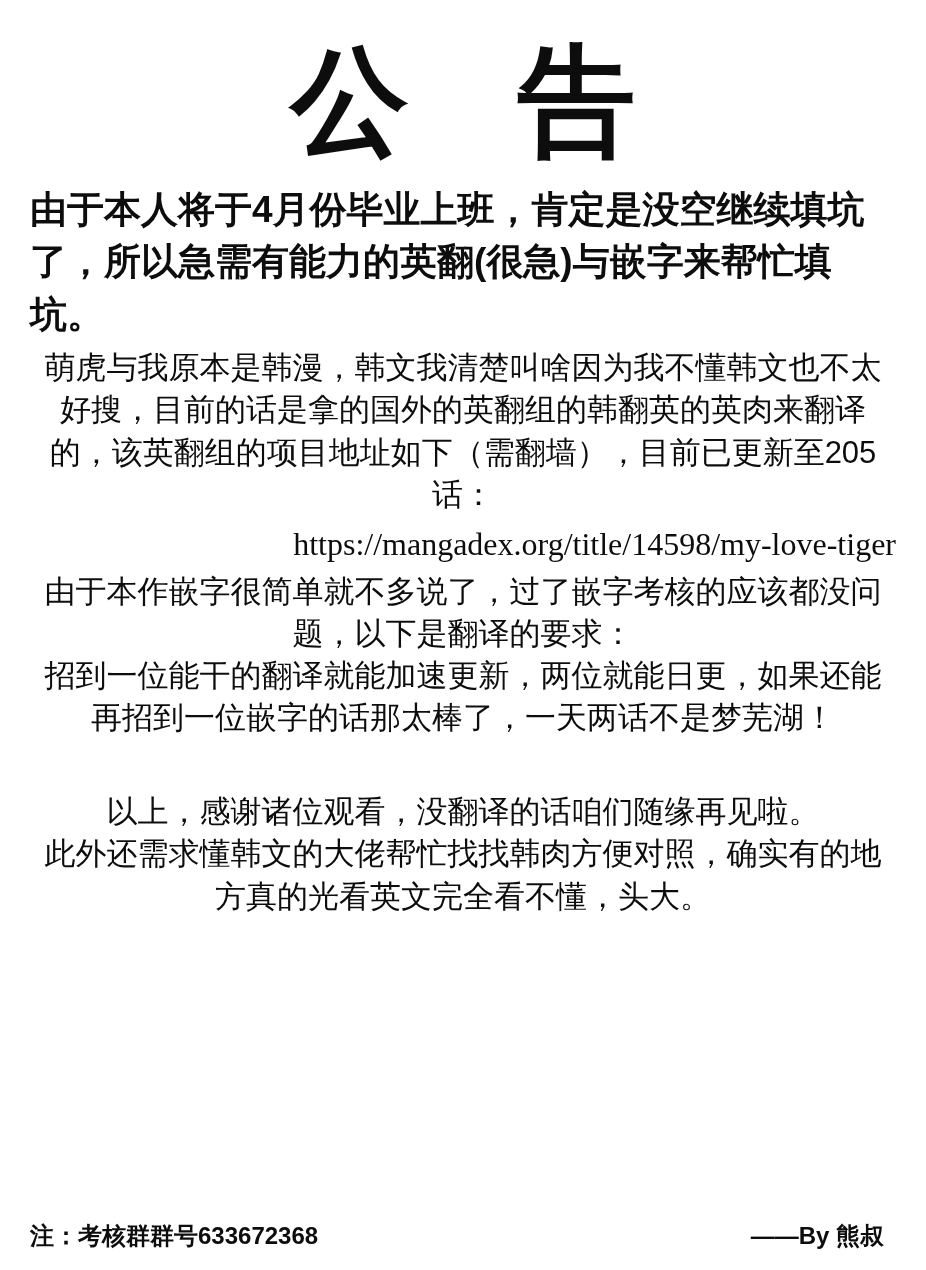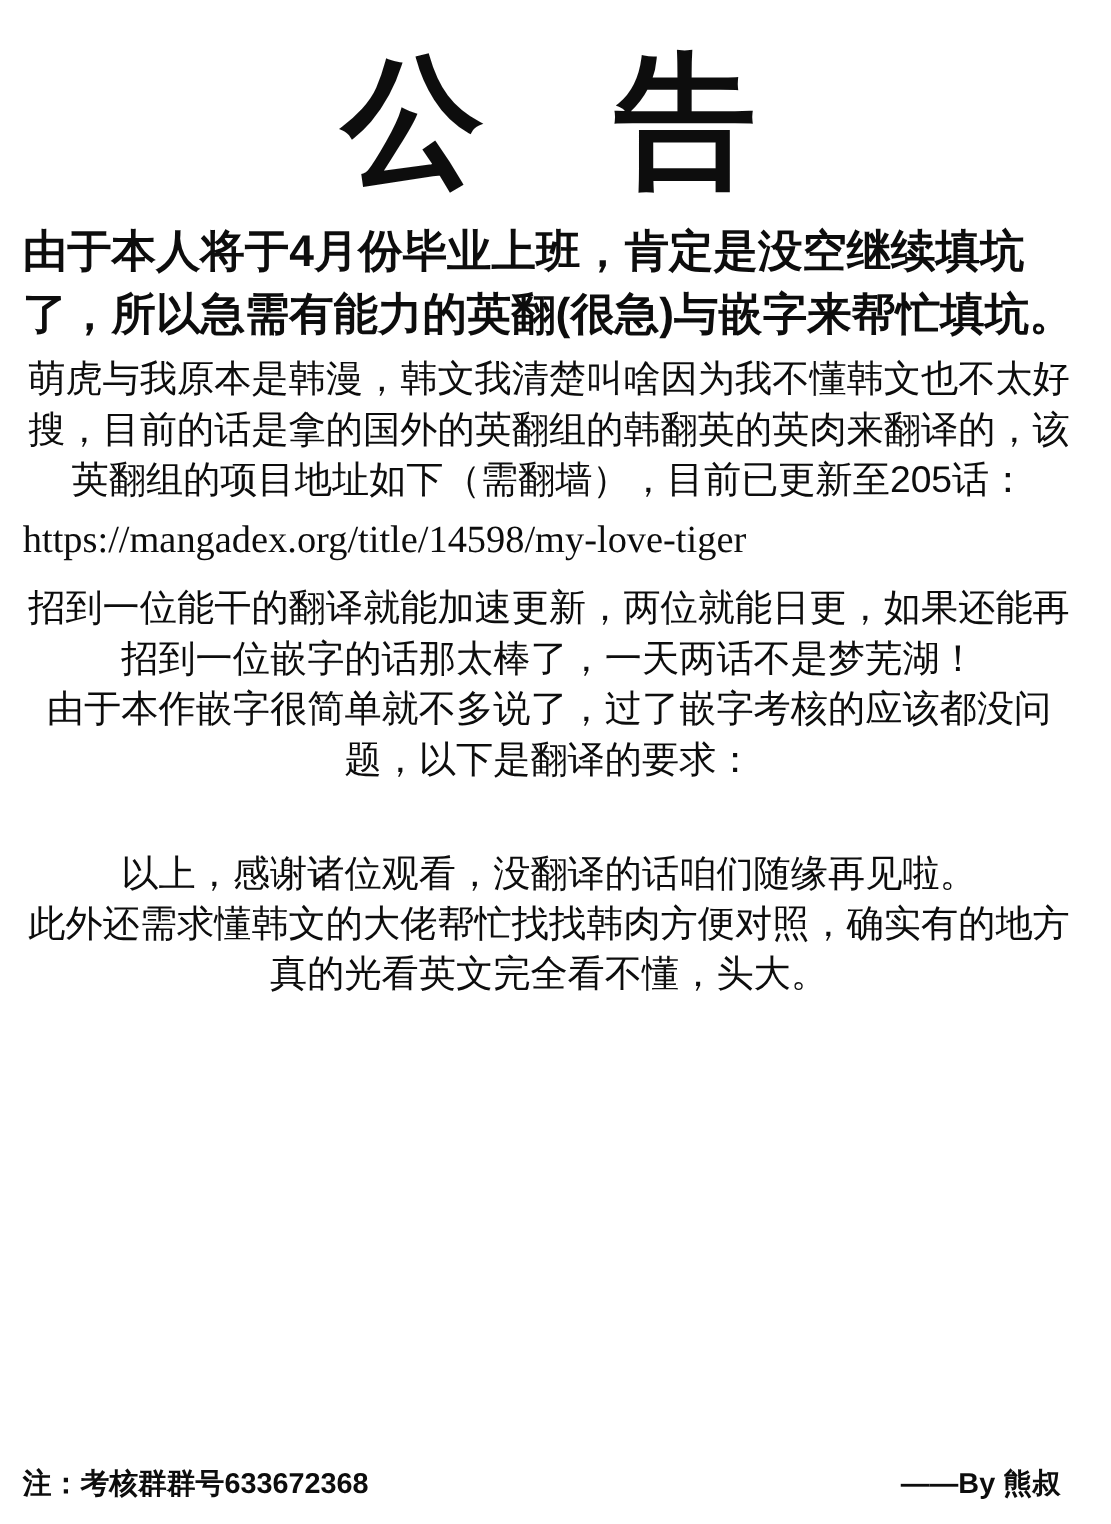--- a/index.html
+++ b/index.html
@@ -11,21 +11,21 @@
     width: 926px;
     height: 1270px;
     font-family: "Liberation Sans", "DejaVu Sans", sans-serif;
     color: #0d0d0d;
     overflow: hidden;
   }
   .page {
     box-sizing: border-box;
     width: 926px;
     height: 1270px;
-    padding: 26px 30px 18px 19px;
+    padding: 26px 30px 18px 30px;
     display: flex;
     flex-direction: column;
   }
   .title {
     text-align: center;
     font-size: 118px;
     line-height: 1.15;
     font-weight: 700;
     letter-spacing: 34px;
     text-indent: 34px;
@@ -45,25 +45,26 @@
     font-weight: 500;
     margin: 0;
     letter-spacing: 0px;
     text-align: center;
   }
   .link {
     font-family: "Liberation Serif", "DejaVu Serif", serif;
     font-size: 32px;
     line-height: 1.4;
     font-weight: 400;
-    margin: 6px 0 14px 0;
+    margin: 6px 0 4px 0;
     color: #0d0d0d;
     text-decoration: none;
     display: block;
     word-break: break-all;
+    text-align: right;
   }
   .spacer-md { height: 22px; }
   .spacer-lg { height: 30px; }
   .req-line {
     font-size: 31px;
     line-height: 1.36;
     font-weight: 600;
     margin: 0;
   }
   .footer {
@@ -84,23 +85,23 @@
 <div class="page">
 
   <h1 class="title">公 告</h1>
 
   <p class="lead">由于本人将于4月份毕业上班，肯定是没空继续填坑了，所以急需有能力的英翻(很急)与嵌字来帮忙填坑。</p>
 
   <p class="body-text">萌虎与我原本是韩漫，韩文我清楚叫啥因为我不懂韩文也不太好搜，目前的话是拿的国外的英翻组的韩翻英的英肉来翻译的，该英翻组的项目地址如下（需翻墙），目前已更新至205话：</p>
 
   <a class="link" href="#">https://mangadex.org/title/14598/my-love-tiger</a>
 
+  <p class="body-text">由于本作嵌字很简单就不多说了，过了嵌字考核的应该都没问题，以下是翻译的要求：</p>
+
   <p class="body-text">招到一位能干的翻译就能加速更新，两位就能日更，如果还能再招到一位嵌字的话那太棒了，一天两话不是梦芜湖！</p>
-
-  <p class="body-text">由于本作嵌字很简单就不多说了，过了嵌字考核的应该都没问题，以下是翻译的要求：</p>
 
   <div class="spacer-md"></div>
 
 
   <div class="spacer-lg"></div>
 
   <p class="body-text">以上，感谢诸位观看，没翻译的话咱们随缘再见啦。</p>
   <p class="body-text">此外还需求懂韩文的大佬帮忙找找韩肉方便对照，确实有的地方真的光看英文完全看不懂，头大。</p>
 
   <div class="footer">

